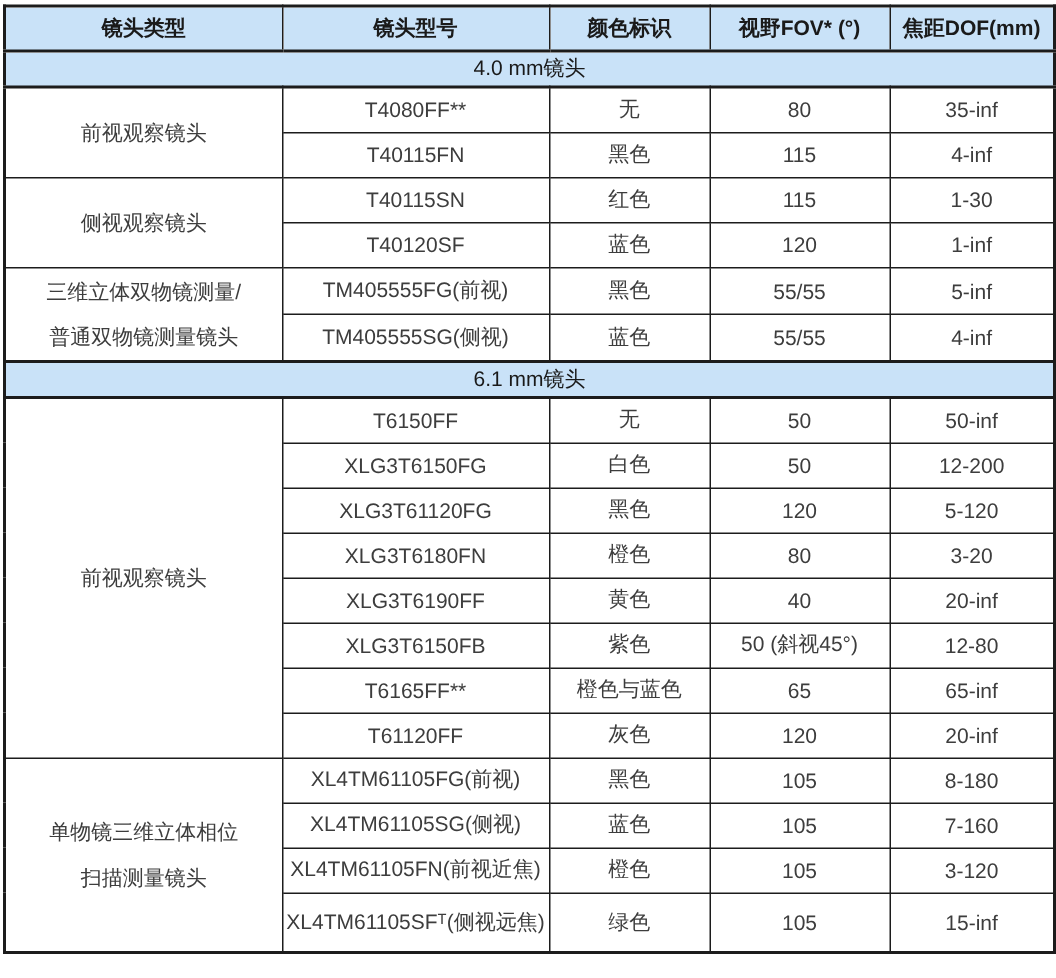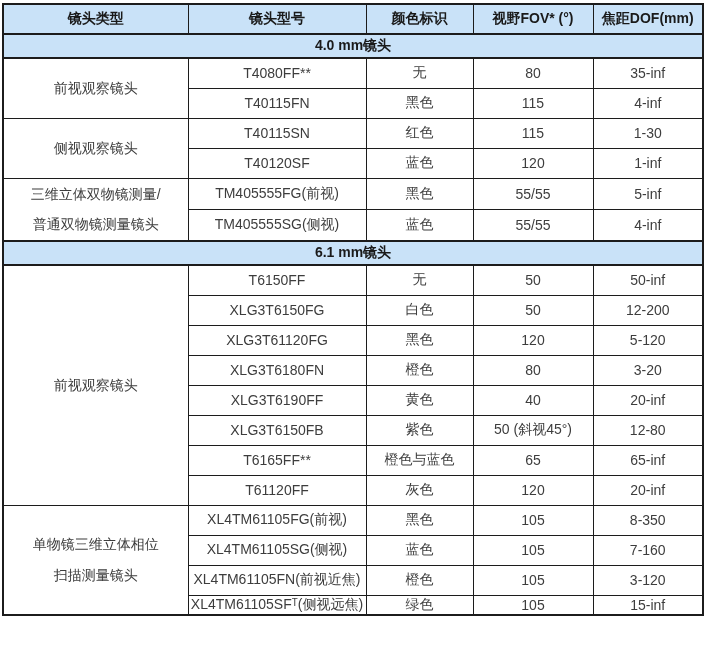--- a/index.html
+++ b/index.html
@@ -35,27 +35,27 @@
   thead tr { height: 30px; }
   thead th {
     background: var(--header-bg);
     font-weight: bold;
     color: var(--heading-text);
     border-bottom: 2px solid var(--border-color);
   }
   tr.section-row { height: 24px; }
   tr.section-row td {
     background: var(--header-bg);
-    font-weight: bold;
+    font-weight: normal;
     color: var(--heading-text);
     border-top: 2px solid var(--border-color);
     border-bottom: 2px solid var(--border-color);
   }
   tbody tr.data-row { height: 30px; }
-  tbody tr.data-row:last-child { height: 20px; }
+  tbody tr.data-row:last-child { height: 40px; }
   td.type-cell {
     white-space: pre-line;
     line-height: 2.2;
   }
 </style>
 </head>
 <body>
 
 <table class="lens-table">
   <colgroup>
@@ -169,21 +169,21 @@
         <td class="color-cell">灰色</td>
         <td class="fov-cell">120</td>
         <td class="dof-cell">20-inf</td>
       </tr>
       <tr class="data-row">
         <td rowspan="4" class="type-cell">单物镜三维立体相位
 扫描测量镜头</td>
         <td class="model-cell">XL4TM61105FG(前视)</td>
         <td class="color-cell">黑色</td>
         <td class="fov-cell">105</td>
-        <td class="dof-cell">8-350</td>
+        <td class="dof-cell">8-180</td>
       </tr>
       <tr class="data-row">
         <td class="model-cell">XL4TM61105SG(侧视)</td>
         <td class="color-cell">蓝色</td>
         <td class="fov-cell">105</td>
         <td class="dof-cell">7-160</td>
       </tr>
       <tr class="data-row">
         <td class="model-cell">XL4TM61105FN(前视近焦)</td>
         <td class="color-cell">橙色</td>

